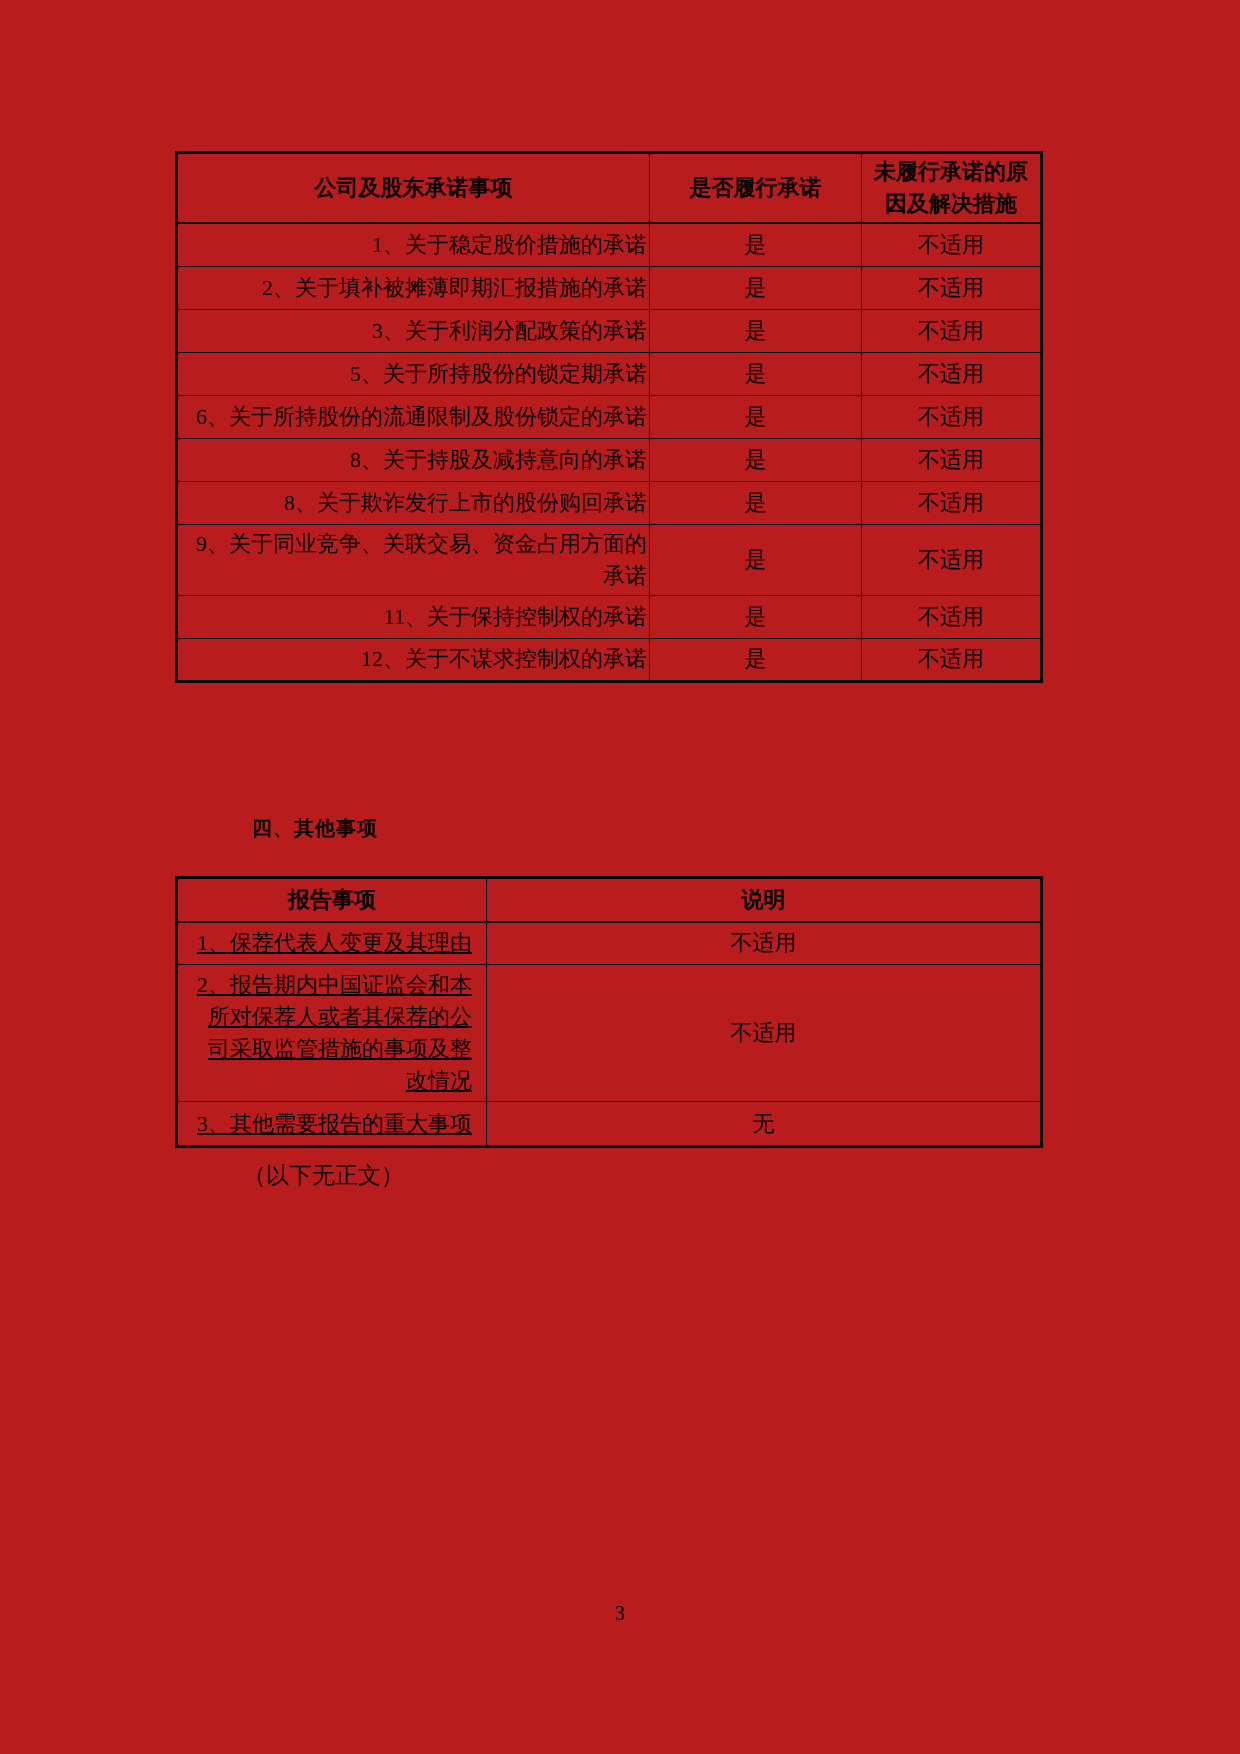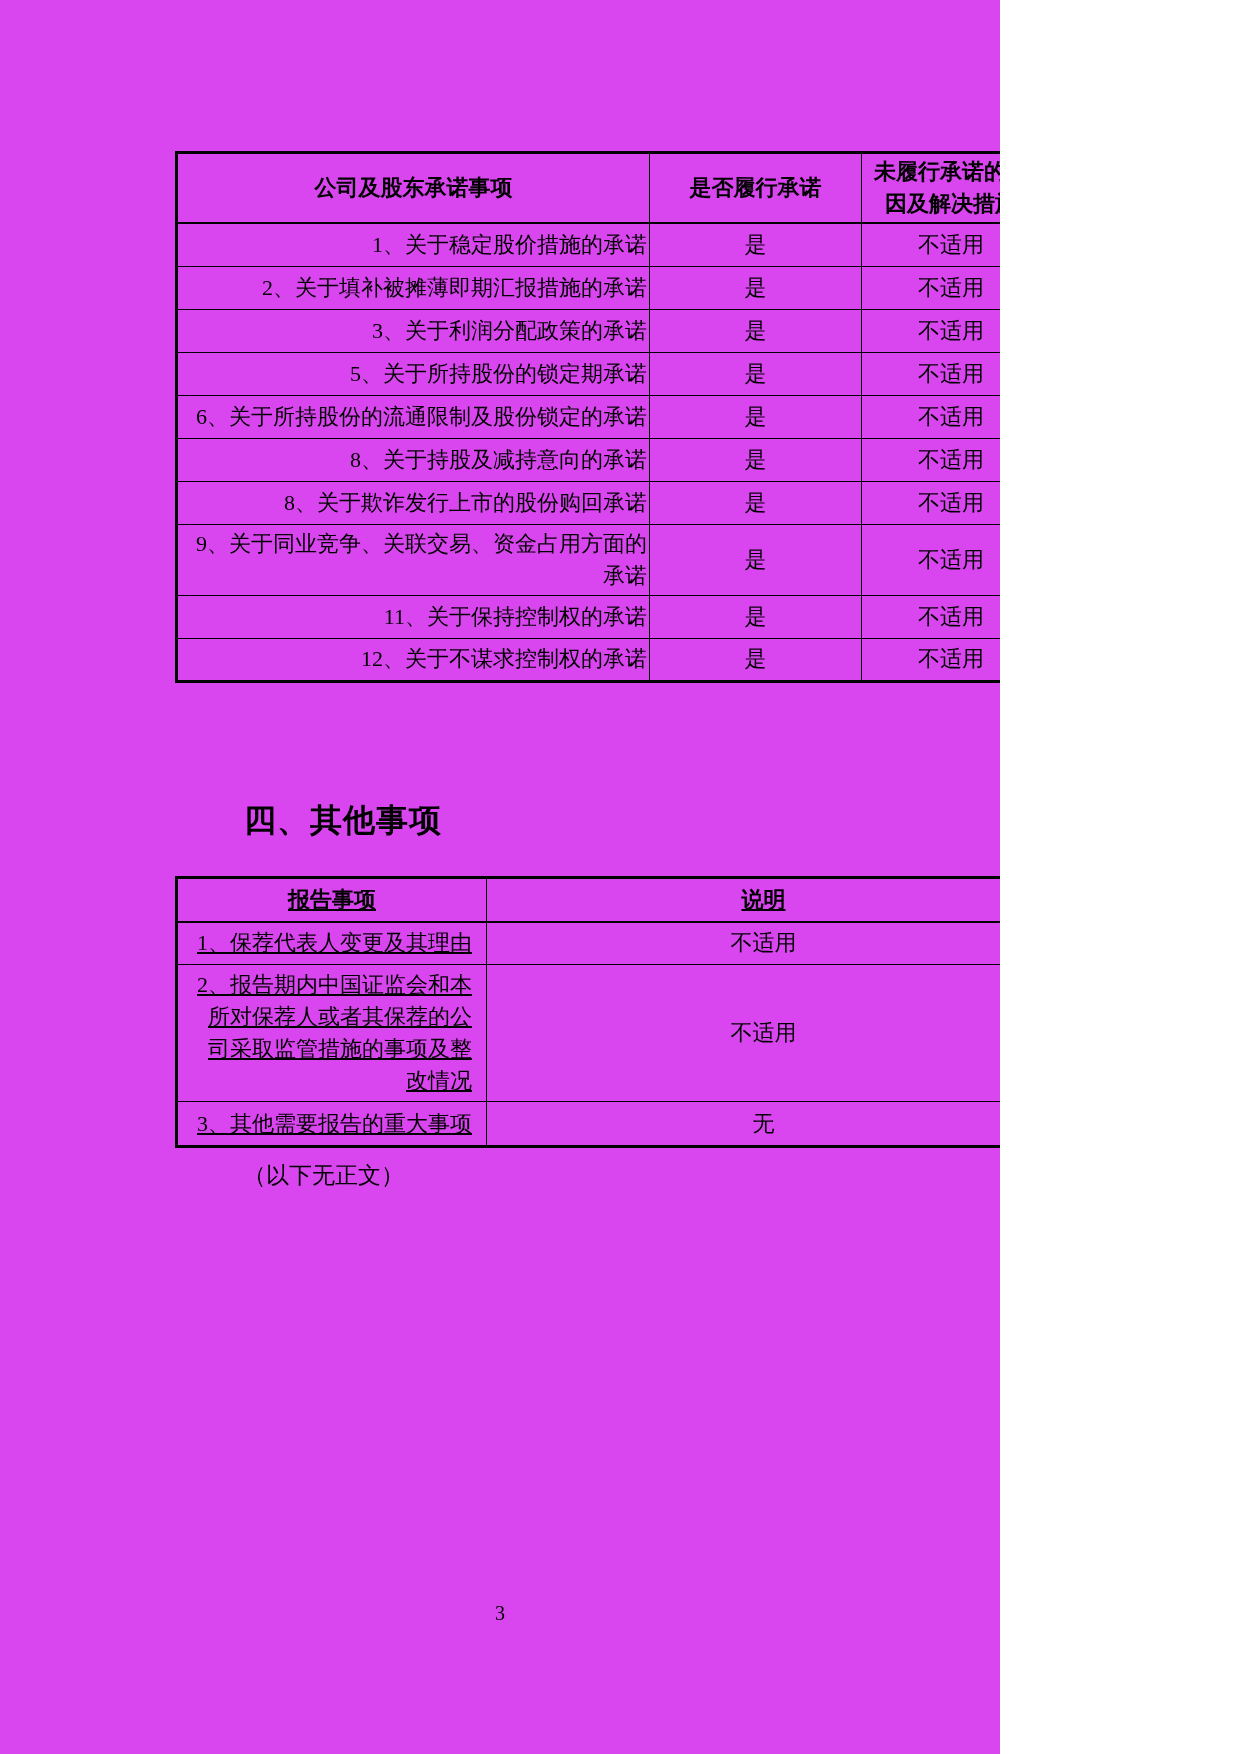--- a/index.html
+++ b/index.html
@@ -1,20 +1,20 @@
 <!DOCTYPE html>
 <html><head>
 <meta charset="utf-8">
 <style>
   html, body { margin: 0; padding: 0; background: #ffffff; }
   .page {
     position: relative;
-    width: 1000px;
+    width: 1240px;
     height: 1754px;
-    background: #d946ef;
+    background: #b91c1c;
     color: #000000;
     font-family: "Liberation Serif", "DejaVu Serif", serif;
     overflow: hidden;
   }
   .doc-table {
     position: absolute;
     border-collapse: collapse;
     table-layout: fixed;
     border: 3px solid #000000;
   }
@@ -47,30 +47,30 @@
   .t1 td.td-item { padding: 3px 2px 3px 7px; }
 
   
   .t2 { left: 175px; top: 876px; width: 865px; }
   .t2 .c1 { width: 310px; }
   .t2 .c2 { width: 555px; }
   .t2 td.td-item { padding: 4px 14px; text-decoration: underline; }
 
   .h66 { height: 66px; }
   .h43 { height: 43px; }
-  .h44 { height: 44px; text-decoration: underline; }
+  .h44 { height: 44px; }
   .h45 { height: 45px; }
   .h130 { height: 130px; }
 
   .section-heading {
     position: absolute;
     left: 244px;
     top: 802px;
-    margin: 0;
-    font-size: 32px;
+    margin: 8px;
+    font-size: 20px;
     font-weight: bold;
     line-height: 36px;
     letter-spacing: 1px;
   }
   .closing-note {
     position: absolute;
     left: 243px;
     top: 1160px;
     margin: 0;
     font-size: 23px;

